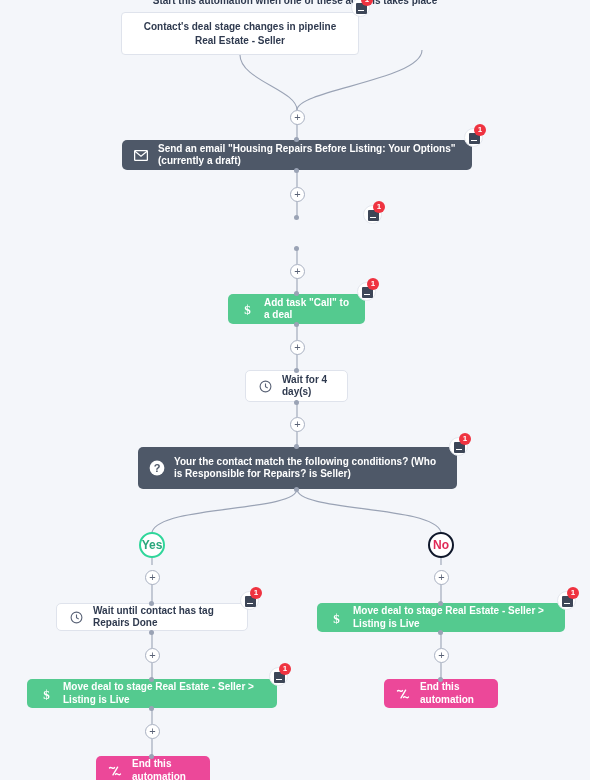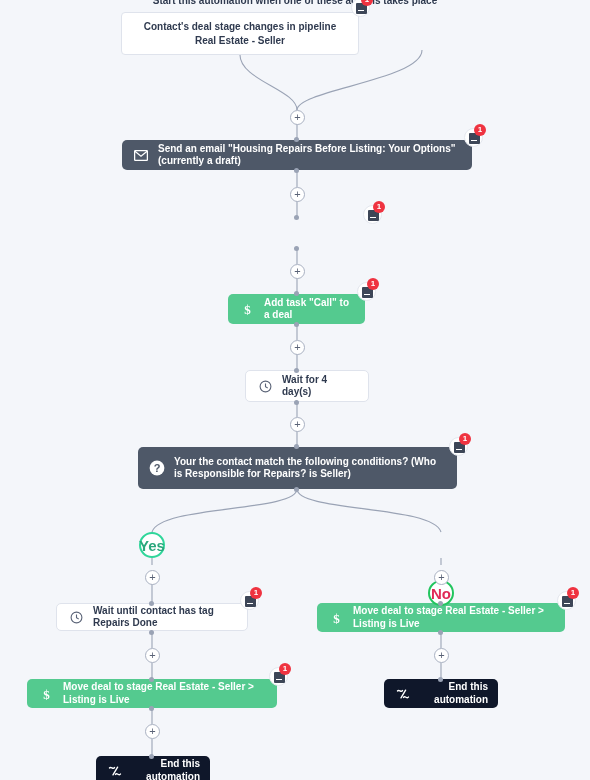--- a/index.html
+++ b/index.html
@@ -83,21 +83,21 @@
     font-size: 10px;
     font-weight: bold;
     color: #2f3a4f;
     z-index: 4;
   }
 
   
   .n-dark  { background: #4e5868; color: #ffffff; }
   .n-blue  { background: #5bc0e8; color: #ffffff; }
   .n-green { background: #54ca8f; color: #ffffff; }
-  .n-pink  { background: #0f172a; color: #ffffff; text-align: right; }
+  .n-pink  { background: #ec4899; color: #ffffff; }
   .n-white {
     background: #ffffff;
     color: #2f3a4f;
     border: 1px solid #dfe3ec;
   }
   .n-white .ico svg { stroke: #5a6377; }
 
   
   .plus {
     position: absolute;
@@ -116,26 +116,26 @@
 
   
   .branch {
     position: absolute;
     width: 26px; height: 26px;
     border-radius: 50%;
     background: #ffffff;
     display: flex;
     align-items: center;
     justify-content: center;
-    font-size: 15px;
+    font-size: 12px;
     font-weight: bold;
     z-index: 6;
   }
   .branch-yes { border: 2px solid #2fd69a; color: #2aa77c; }
-  .branch-no  { border: 2px solid #22c55e; color: #e02a57; margin-top: 48px; }
+  .branch-no  { border: 2px solid #0f172a; color: #e02a57; }
 
   
   .badge {
     position: absolute;
     width: 19px; height: 19px;
     border-radius: 50%;
     background: #ffffff;
     border: 1px solid #e4e7ee;
     z-index: 9;
   }
@@ -265,21 +265,21 @@
     <span class="lbl">Add task "Call" to a deal</span>
   </div>
   <div class="dot" style="left:294px; top:291px;"></div>
   <div class="badge" style="left:357px; top:282px;">
     <span class="note"></span>
     <span class="count">1</span>
   </div>
   <div class="dot" style="left:294px; top:322px;"></div>
   <div class="plus" style="left:290px; top:340px;">+</div>
 
-  <div class="node n-white" style="left:245px; top:370px; width:124px; height:32px;justify-content:center;">
+  <div class="node n-white" style="left:245px; top:370px; width:103px; height:32px;justify-content:center;">
     <span class="ico">
       <svg width="13" height="13" viewBox="0 0 13 13">
         <circle cx="6.5" cy="6.5" r="5.4" fill="none" stroke="#5a6377" stroke-width="1.1"></circle>
         <path d="M6.5,3.4 L6.5,6.7 L8.7,7.9" fill="none" stroke="#5a6377" stroke-width="1.1"></path>
       </svg>
     </span>
     <span class="lbl">Wait for 4 day(s)</span>
   </div>
   <div class="dot" style="left:294px; top:368px;"></div>
   <div class="dot" style="left:294px; top:400px;"></div>

